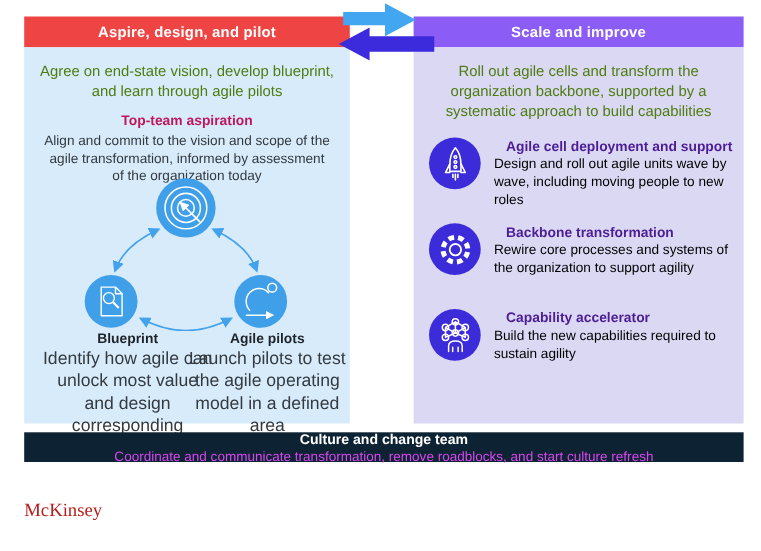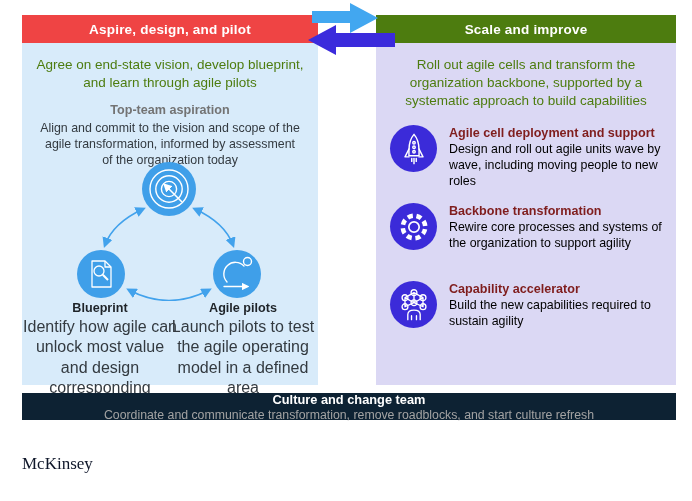--- a/index.html
+++ b/index.html
@@ -8,69 +8,69 @@
     font-family:"Liberation Sans", sans-serif; overflow:hidden;
   }
   .panel { position:absolute; top:15px; }
   .panel-left  { left:22px;  width:296px; height:370px; }
   .panel-right { left:376px; width:300px; height:370px; }
   .panel-header {
     height:28px; display:flex; align-items:center; justify-content:center;
     color:#ffffff; font-weight:bold; font-size:13.5px; letter-spacing:.2px;
   }
   .panel-left  .panel-header { background:#ef4444; }
-  .panel-right .panel-header { background:#4d7c0f; }
+  .panel-right .panel-header { background:#8b5cf6; }
   .panel-body { position:relative; height:342px; }
   .panel-left  .panel-body { background:#D8EBFA; }
   .panel-right .panel-body { background:#DBD8F4; }
 
   .intro {
     position:absolute; top:13px; left:11px; right:11px; text-align:center;
     font-size:13.5px; line-height:1.32; color:#4d7c0f;
   }
   .tt-title {
     position:absolute; top:60px; left:0; right:0; text-align:center;
-    font-size:12.6px; font-weight:bold; color:#737373;
+    font-size:12.6px; font-weight:bold; color:#be185d;
   }
   .tt-desc {
     position:absolute; top:77px; left:18px; right:18px; text-align:center;
     font-size:12.4px; line-height:1.3; color:#333A40;
   }
   .cycle-svg { position:absolute; top:116px; left:33px; pointer-events:none; }
 
   .lp-col { position:absolute; top:258px; text-align:center; }
-  .lp-col-left  { left:0;   width:156px; }
+  .lp-col-left  { left:16px;   width:156px; }
   .lp-col-right { left:146px; width:150px; }
   .lp-col h3 { margin:0 0 2px 0; font-size:12.6px; font-weight:bold; color:#1E2328; }
   .lp-col p  { margin:0; font-size:16px; line-height:1.28; color:#333A40; }
 
   .rp-item { position:absolute; left:14px; right:6px; display:flex; gap:12px; }
   .rp-item-1 { top:82px; }
   .rp-item-2 { top:160px; }
   .rp-item-3 { top:238px; }
   .rp-icon {
     flex:none; width:47px; height:47px; border-radius:50%;
     background:#3B2BD9; display:flex; align-items:center; justify-content:center;
   }
-  .rp-text h3 { margin:1px 0 2px 0; font-size:12.6px; font-weight:bold; color:#7f1d1d; }
+  .rp-text h3 { margin:1px 0 2px 11px; font-size:12.6px; font-weight:bold; color:#4c1d95; }
   .rp-text p  { margin:0; font-size:12.4px; line-height:1.28; color:#000000; }
 
   .flow-arrows { position:absolute; left:290px; top:0; z-index:5; pointer-events:none; }
 
   .culture-bar {
     position:absolute; left:22px; top:393px; width:654px; height:27px;
     background:#0D2233; display:flex; flex-direction:column;
     align-items:center; justify-content:center; gap:1px;
   }
   .culture-bar .cb-title { font-size:12.8px; font-weight:bold; color:#ffffff; }
-  .culture-bar .cb-desc  { font-size:12.3px; color:#a3a3a3; }
+  .culture-bar .cb-desc  { font-size:12.3px; color:#d946ef; }
 
   .logo {
     position:absolute; left:22px; top:454px;
-    font-family:"Liberation Serif", serif; font-size:17px; color:#0f172a;
+    font-family:"Liberation Serif", serif; font-size:17px; color:#b91c1c;
     line-height:1.18;
   }
   .logo .logo-line2 { margin-left:13px; }
 </style>
 </head>
 <body>
 
 <div class="stage">
 
   <div class="panel panel-left">

